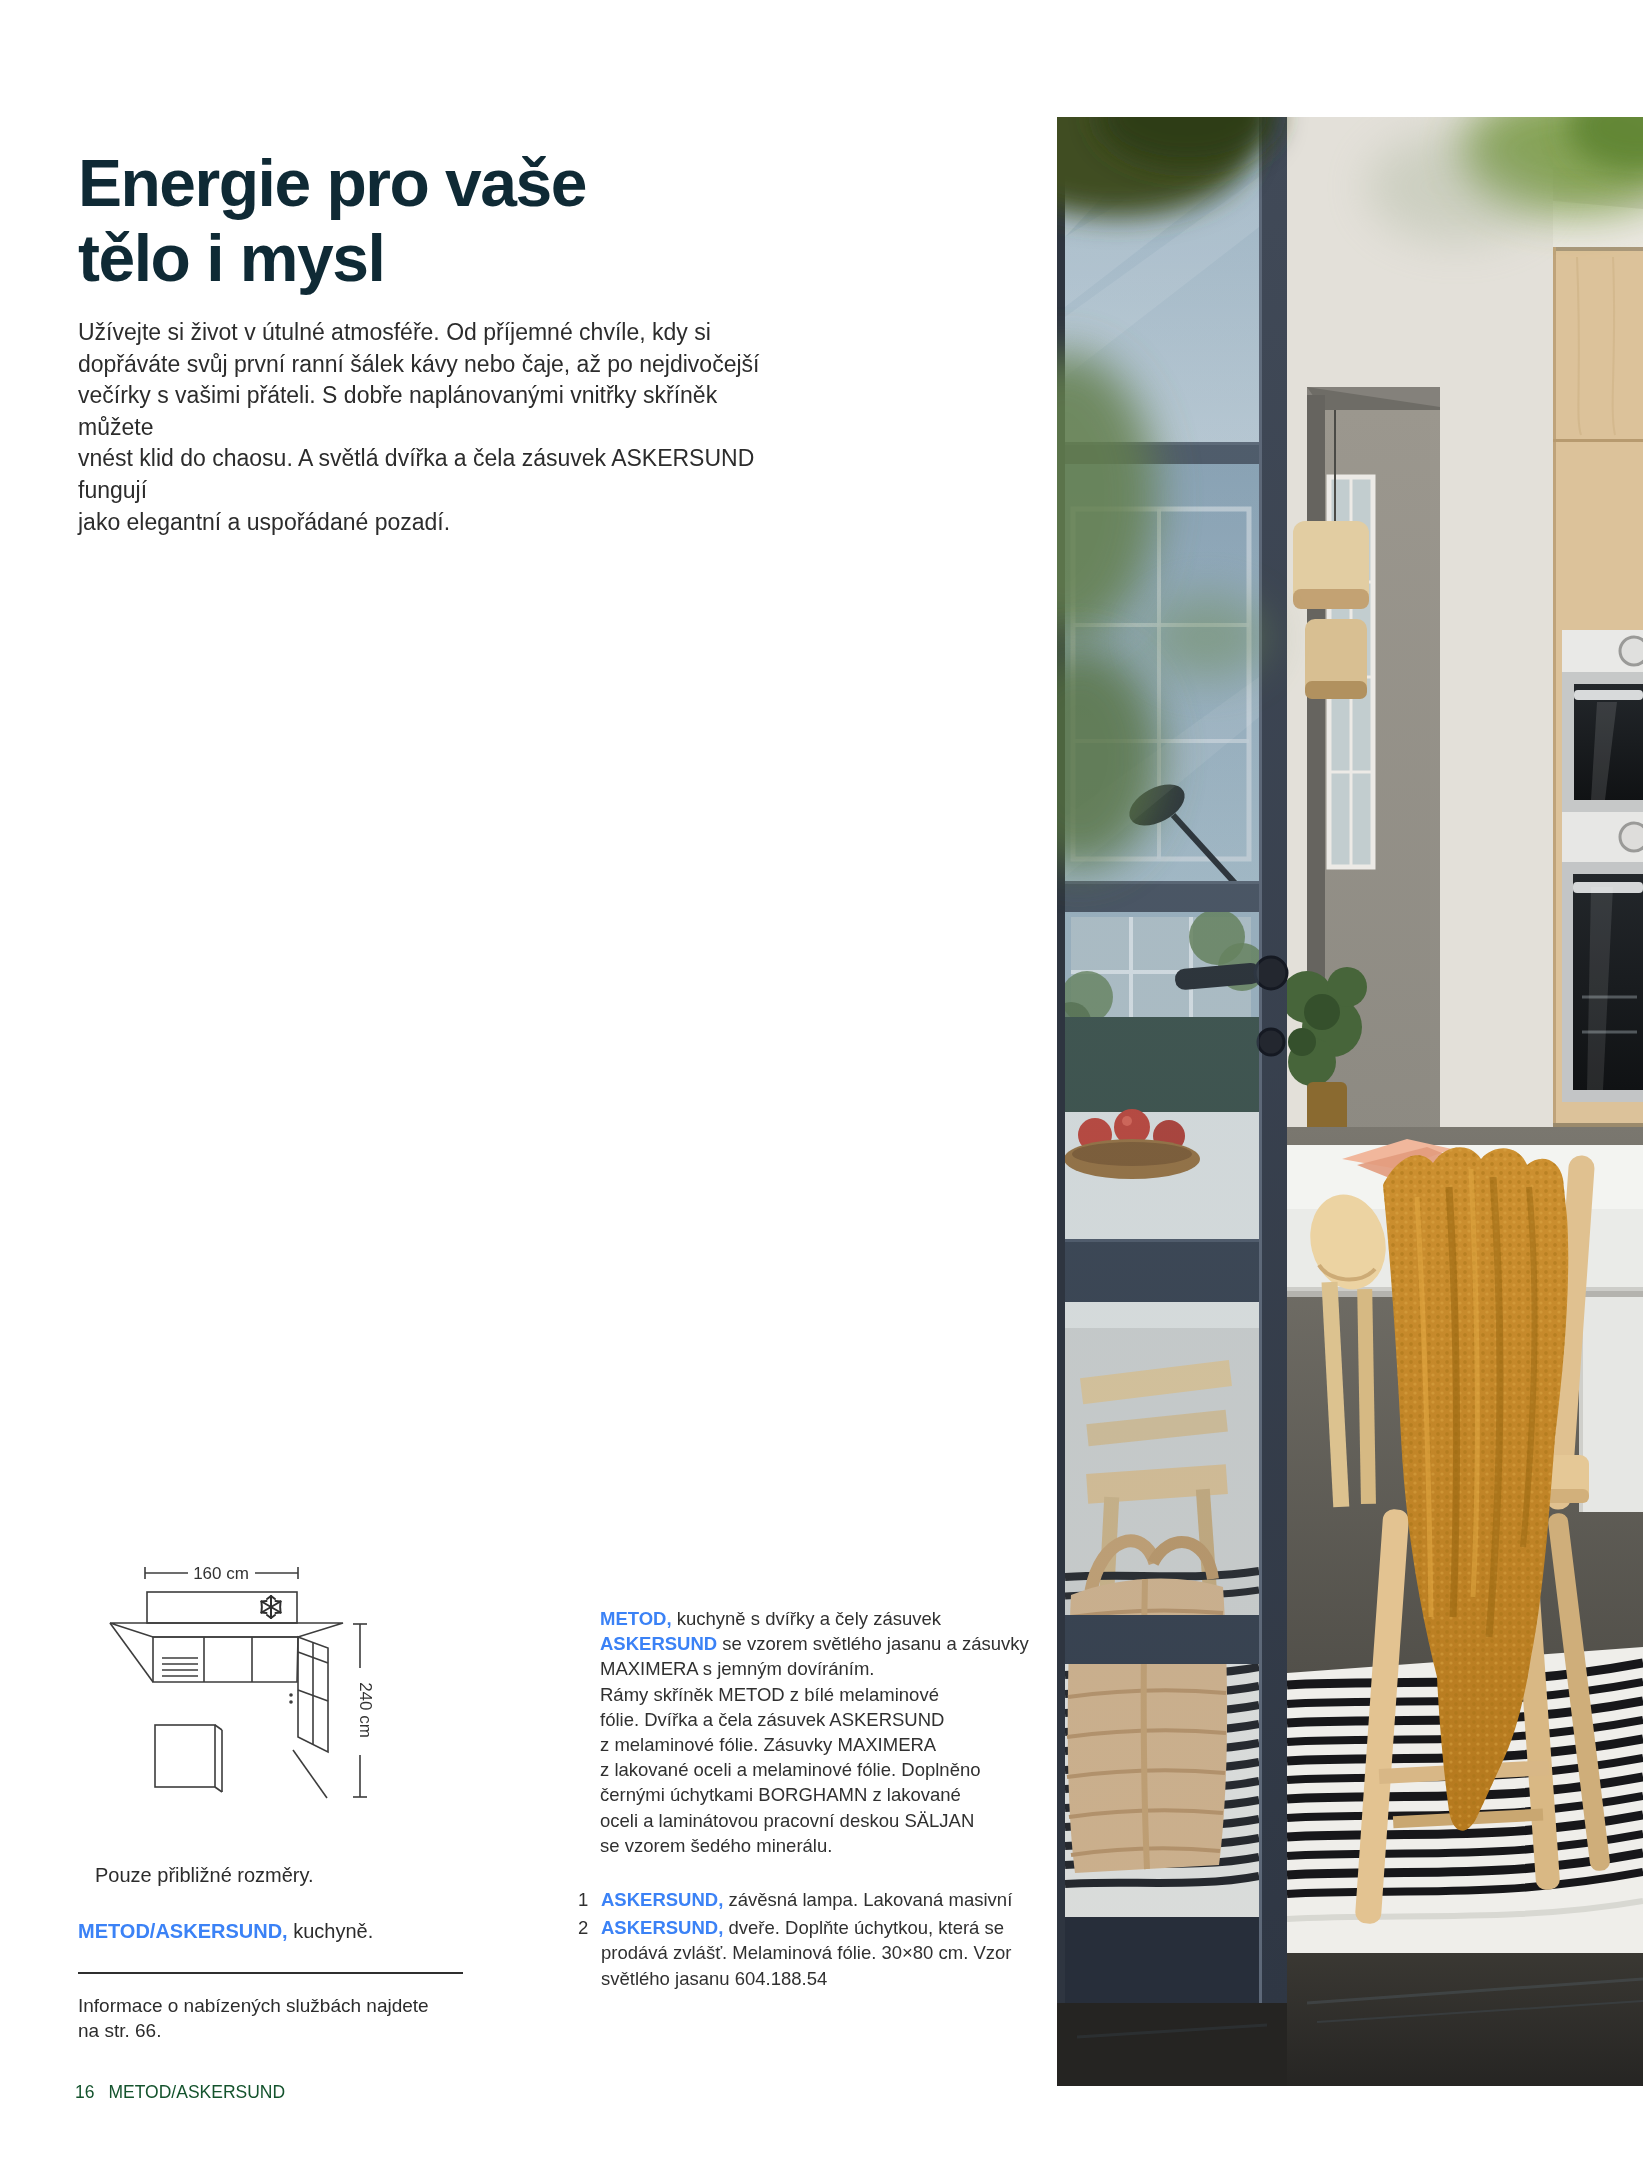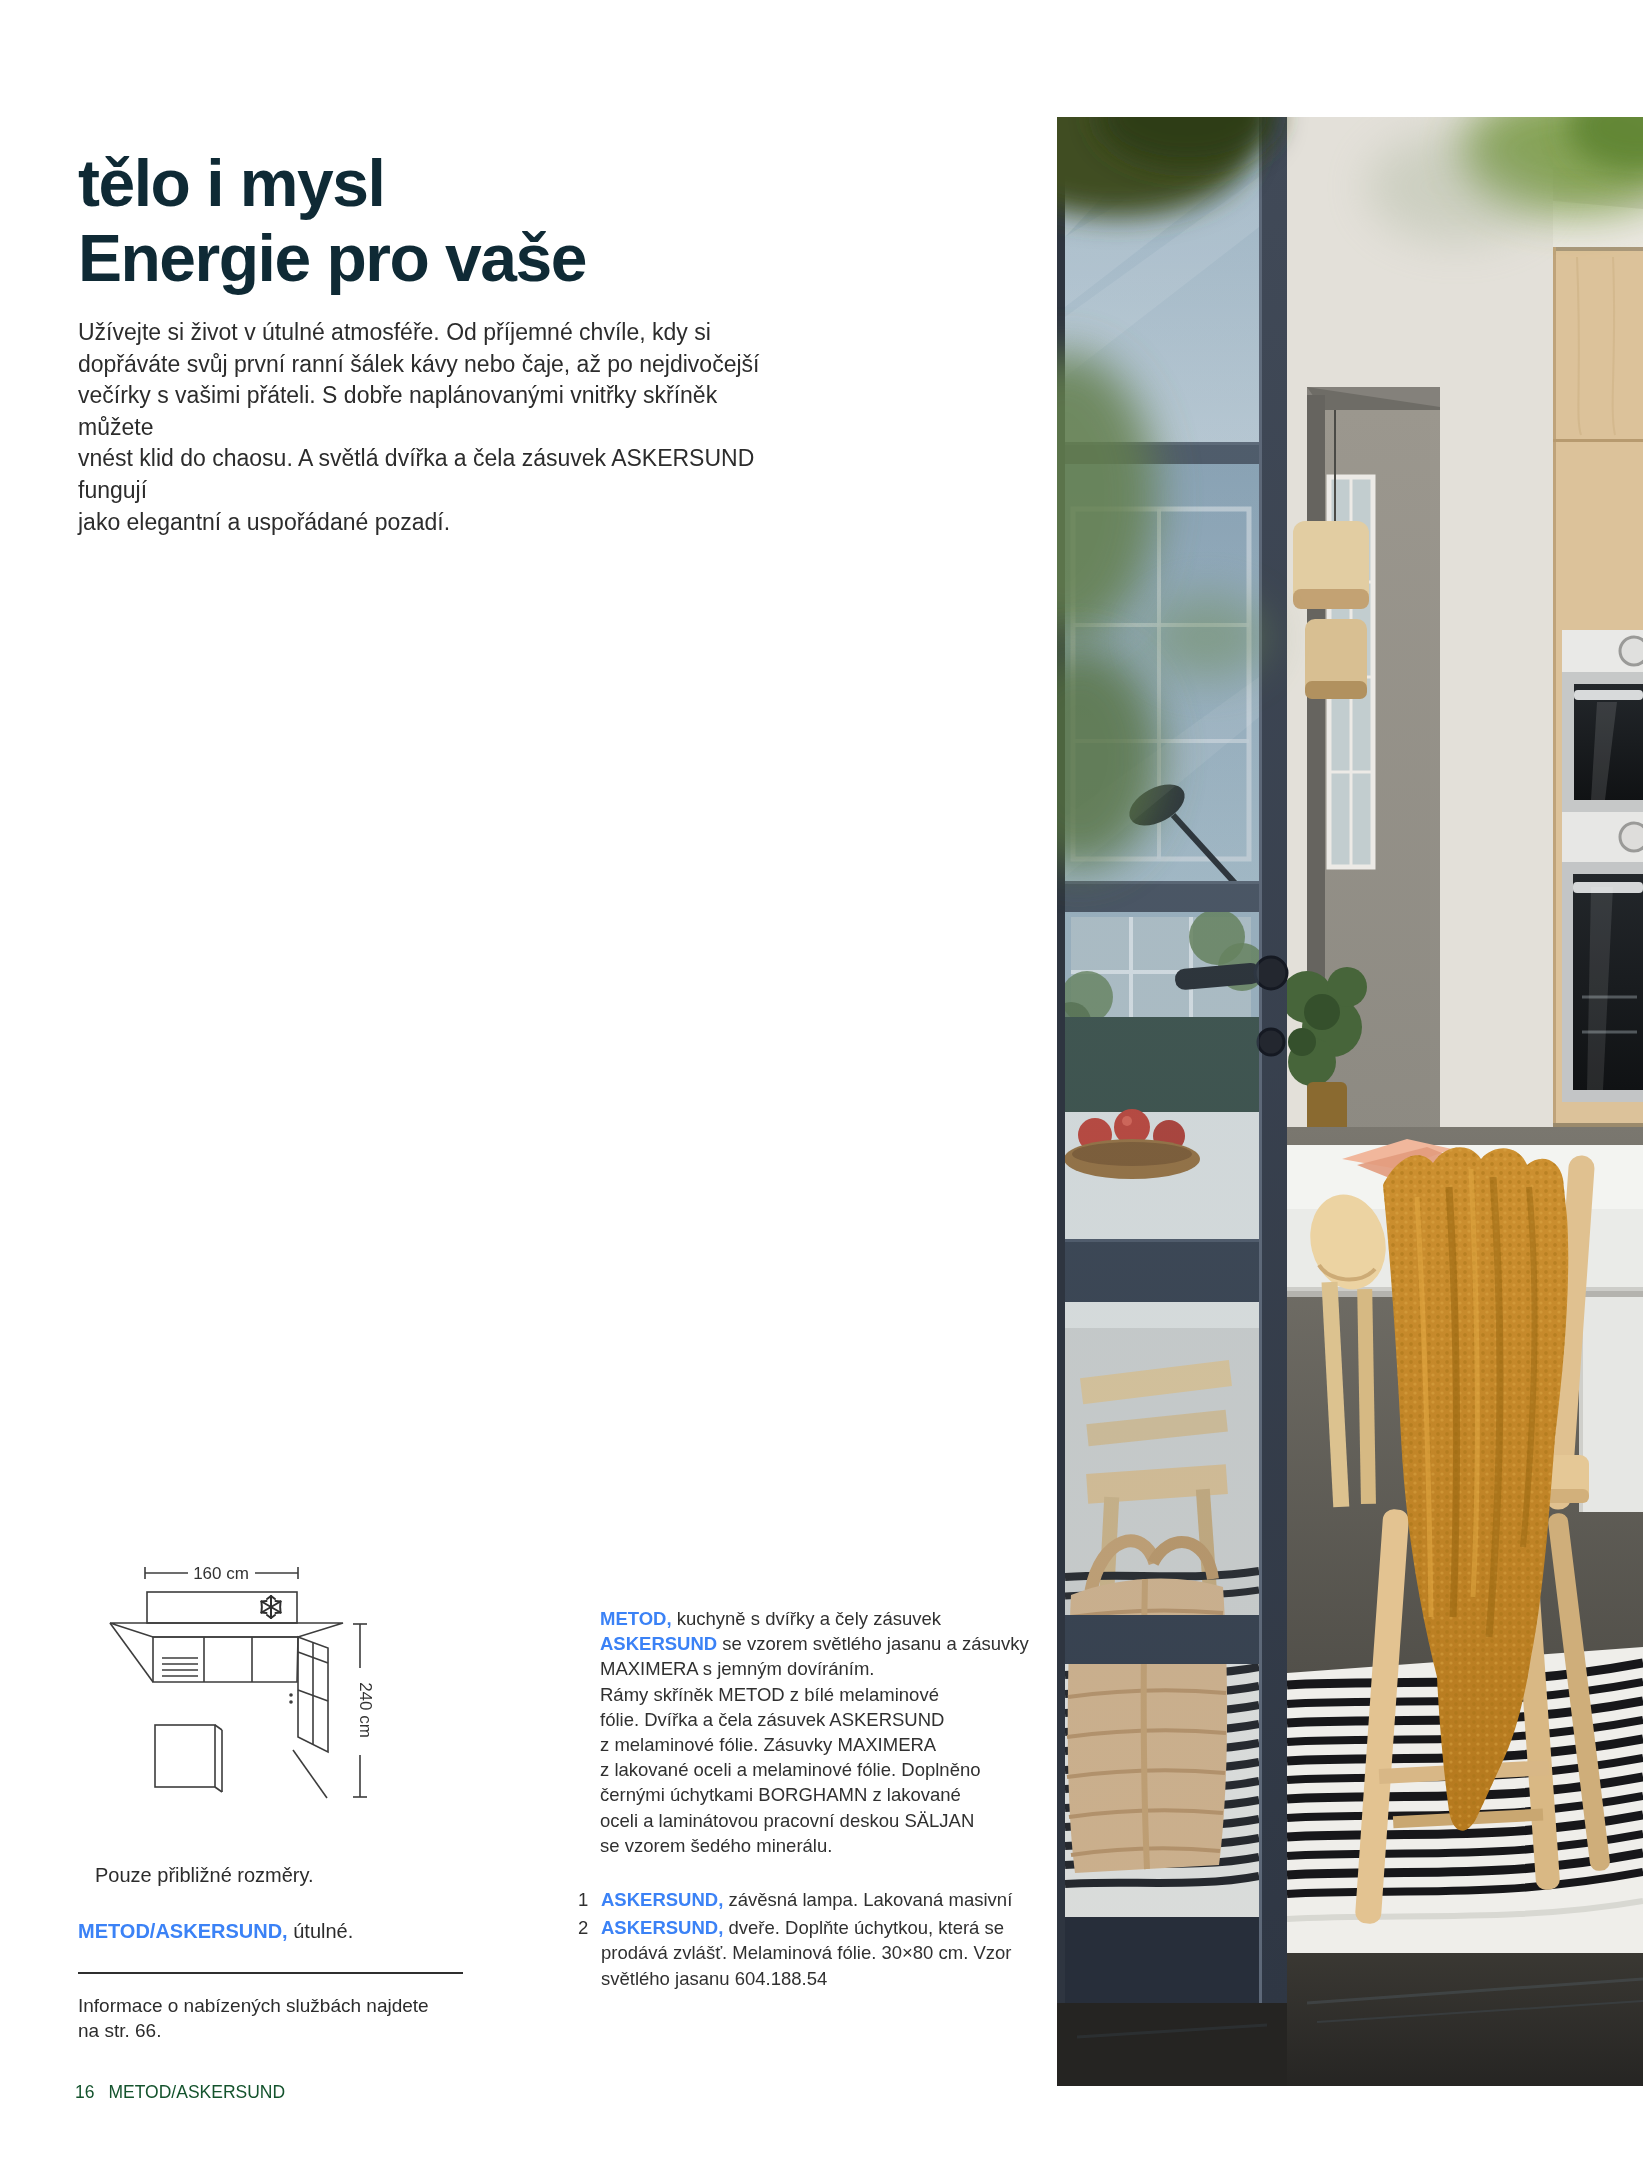--- a/index.html
+++ b/index.html
@@ -25,22 +25,22 @@
   .footer{left:75px;top:2082px;font-size:17.5px;color:#14532d;}
   .footer span{margin-right:14px;}
   svg text{font-family:"Liberation Sans", sans-serif;}
 </style>
 </head>
 <body>
 
 <div class="page">
 
   <div class="abs title">
+    <div>Energie pro vaše</div>
     <div>tělo i mysl</div>
-    <div>Energie pro vaše</div>
   </div>
 
   <div class="abs intro pre">Užívejte si život v útulné atmosféře. Od příjemné chvíle, kdy si
 dopřáváte svůj první ranní šálek kávy nebo čaje, až po nejdivočejší
 večírky s vašimi přáteli. S dobře naplánovanými vnitřky skříněk můžete
 vnést klid do chaosu. A světlá dvířka a čela zásuvek ASKERSUND fungují
 jako elegantní a uspořádané pozadí.</div>
 
   <div class="abs photo">
   <svg width="586" height="1969" viewBox="0 0 586 1969" xmlns="http://www.w3.org/2000/svg">
@@ -413,21 +413,21 @@
           <line x1="180.5" y1="51.5" x2="175.5" y2="51"></line>
     </g>
     <text x="121" y="29" font-size="17" fill="#333" text-anchor="middle">160 cm</text>
     <text x="260" y="160" font-size="17" fill="#333" text-anchor="middle" transform="rotate(90 260 160)">240 cm</text>
   </svg>
   </div>
 
   <div class="abs dims-note">Pouze přibližné rozměry.</div>
 
   <div class="abs caption">
-    <b>METOD/ASKERSUND,</b><span> útulné.</span>
+    <b>METOD/ASKERSUND,</b><span> kuchyně.</span>
   </div>
 
   <div class="abs divider"></div>
 
   <div class="abs services pre">Informace o nabízených službách najdete
 na str. 66.</div>
 
   <div class="abs desc">
     <div><b>METOD,</b><span> kuchyně s dvířky a čely zásuvek</span></div>
     <div><b>ASKERSUND</b><span> se vzorem světlého jasanu a zásuvky</span></div>

